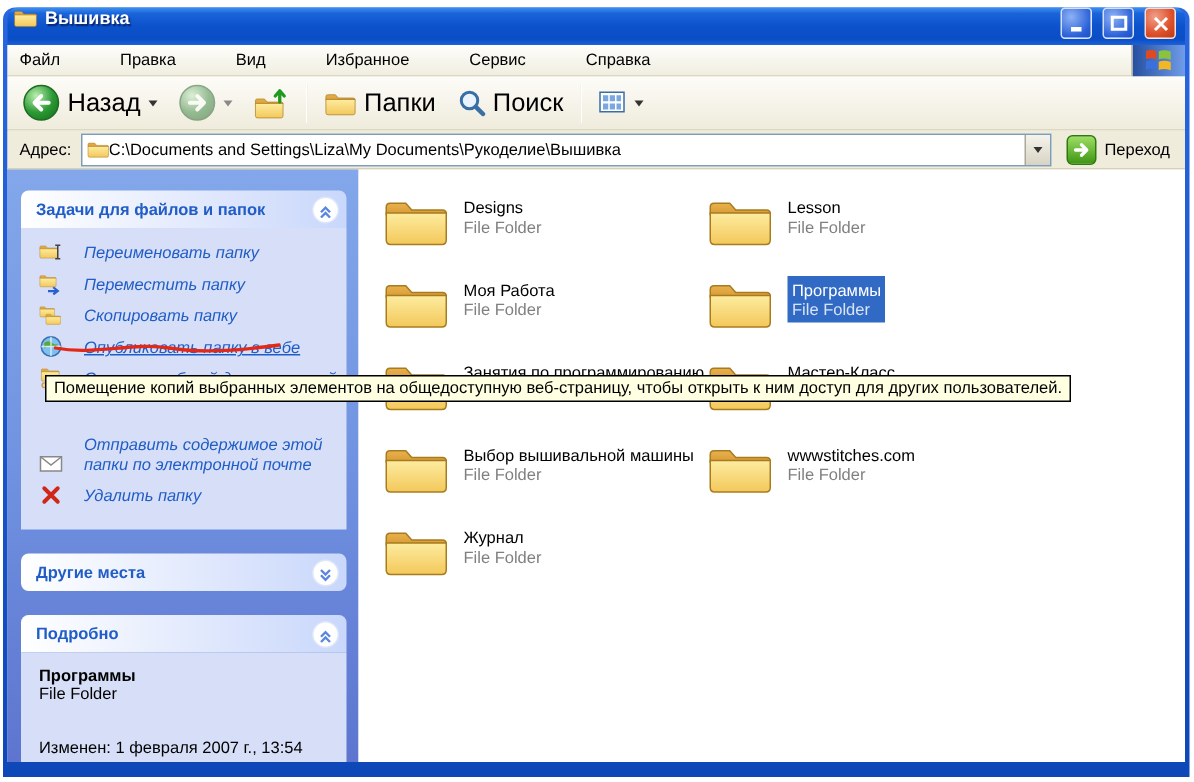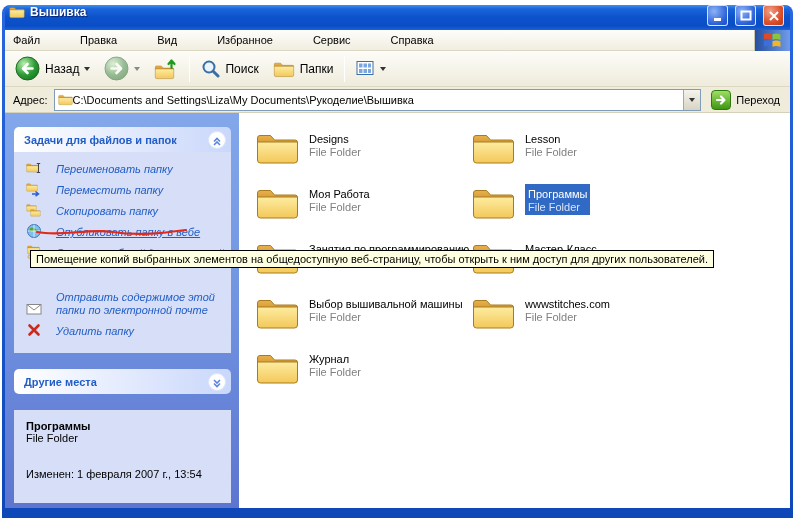--- a/index.html
+++ b/index.html
@@ -25,21 +25,21 @@
     border-bottom:1px solid #dcd8c4;gap:24px; }
   .menu-item { padding:1px 8px; cursor:default; }
   .menu-spacer { flex:1; }
   .logo-block { width:36px; height:21px; background:linear-gradient(90deg,#26509f,#6f9be8);
     border-left:1px solid #c8c4b0; display:flex; align-items:center; justify-content:center; }
 
   
   .toolbar { height:36px; display:flex; align-items:center; padding:0 4px; gap:2px;
     background:linear-gradient(180deg,#fdfcf8,#efecdc); border-bottom:1px solid #dcd8c4; }
   .tb-btn { display:flex; align-items:center; gap:5px; padding:3px 6px; border-radius:3px; }
-  .tb-label { font-size:12px;text-align:center; }
+  .tb-label { font-size:17px;text-align:center; }
   .sep { width:1px; height:26px; background:#d4d0ba; border-right:1px solid #fff; margin:0 3px; }
   .dd { width:0; height:0; border-left:3px solid transparent; border-right:3px solid transparent; border-top:4px solid #333; }
   .disabled { opacity:.55; filter:grayscale(.35); }
 
   
   .addressbar { height:26px; display:flex; align-items:center; gap:6px; padding:0 6px 0 8px;
     background:#efecdc; border-bottom:1px solid #d4d0ba; }
   .addr-combo { flex:1; height:22px; border:1px solid #7f9db9; background:#fff;
     display:flex; align-items:center; gap:0; padding-left:3px; }
   .addr-text { flex:1; white-space:nowrap; overflow:hidden; }
@@ -179,31 +179,31 @@
         <span class="dd"></span>
       </span>
       <span class="tb-btn">
         <svg width="24" height="22" viewBox="0 0 24 22">
           <use href="#sym-folder" x="0" y="5" width="21" height="17"></use>
           <path d="M17.5 10 V3.5 M14.5 6 L17.5 2.5 L20.5 6" stroke="#1f9a1f" stroke-width="2.2" fill="none" stroke-linecap="round" stroke-linejoin="round"></path>
         </svg>
       </span>
       <span class="sep"></span>
       <span class="tb-btn">
-        <svg width="19" height="19">
-          <circle cx="8" cy="8" r="5.5" fill="#eaf4ff" stroke="#3a6ea5" stroke-width="2"></circle>
-          <line x1="12.2" y1="12.2" x2="17" y2="17" stroke="#3a6ea5" stroke-width="3" stroke-linecap="round"></line>
-        </svg>
-        <span class="tb-label">Поиск</span>
-      </span>
-      <span class="tb-btn">
         <svg width="22" height="18" viewBox="0 0 44 37">
             <use href="#sym-folder"></use>
           </svg>
         <span class="tb-label">Папки</span>
+      </span>
+      <span class="tb-btn">
+        <svg width="19" height="19">
+          <circle cx="8" cy="8" r="5.5" fill="#eaf4ff" stroke="#3a6ea5" stroke-width="2"></circle>
+          <line x1="12.2" y1="12.2" x2="17" y2="17" stroke="#3a6ea5" stroke-width="3" stroke-linecap="round"></line>
+        </svg>
+        <span class="tb-label">Поиск</span>
       </span>
       <span class="sep"></span>
       <span class="tb-btn">
         <svg width="19" height="17">
           <rect x="1" y="1.5" width="16" height="13" fill="#fff" stroke="#3a6ea5"></rect>
           <rect x="3" y="3.5" width="3.5" height="4" fill="#7ba7e0"></rect>
             <rect x="7.5" y="3.5" width="3.5" height="4" fill="#7ba7e0"></rect>
             <rect x="12" y="3.5" width="3" height="4" fill="#7ba7e0"></rect>
           <rect x="3" y="9" width="3.5" height="4" fill="#7ba7e0"></rect>
             <rect x="7.5" y="9" width="3.5" height="4" fill="#7ba7e0"></rect>
@@ -305,20 +305,28 @@
             <span class="ph-title">Другие места</span>
             <span class="chev">
               <svg width="12" height="12">
                   <path d="M3 4 L6 7 L9 4 M3 7.5 L6 10.5 L9 7.5" stroke="#5a86e0" stroke-width="1.6" fill="none"></path>
                 </svg>
             </span>
           </div>
         </div>
 
         <div class="panel">
+          <div class="panel-header">
+            <span class="ph-title">Подробно</span>
+            <span class="chev">
+              <svg width="12" height="12">
+                  <path d="M3 7.5 L6 4.5 L9 7.5 M3 11 L6 8 L9 11" stroke="#5a86e0" stroke-width="1.6" fill="none"></path>
+                </svg>
+            </span>
+          </div>
           <div class="panel-body details-body">
             <div class="d-name">Программы</div>
             <div>File Folder</div>
             <div class="d-mod">Изменен: 1 февраля 2007 г., 13:54</div>
           </div>
         </div>
 
       </div>
 
       <div class="main">

